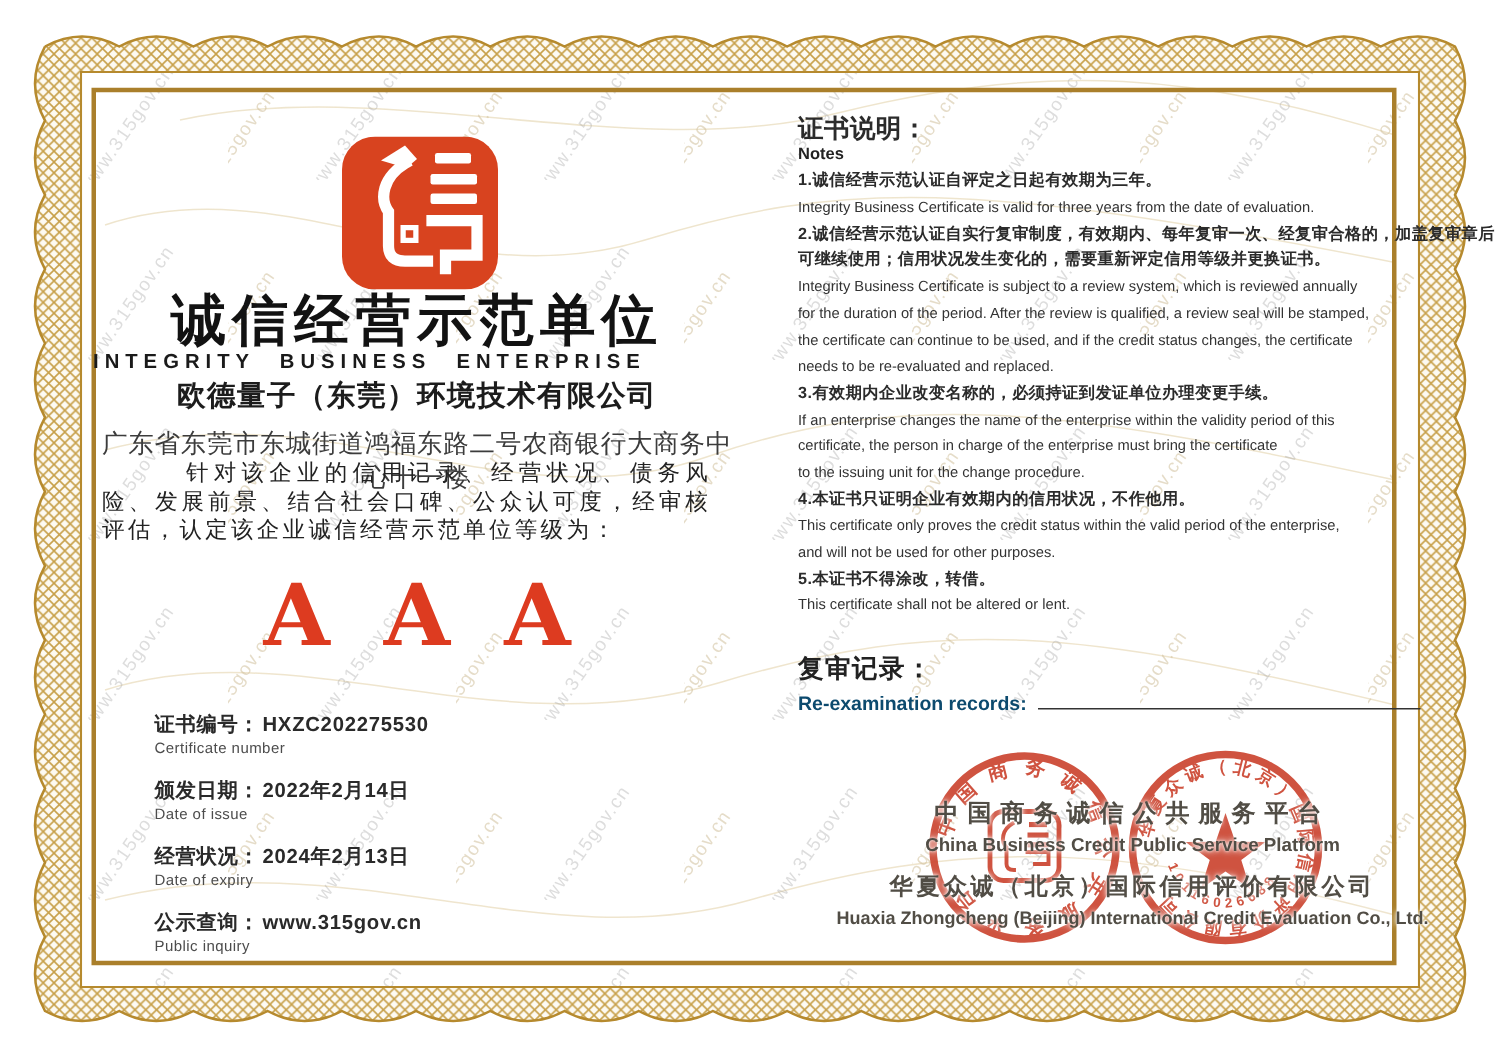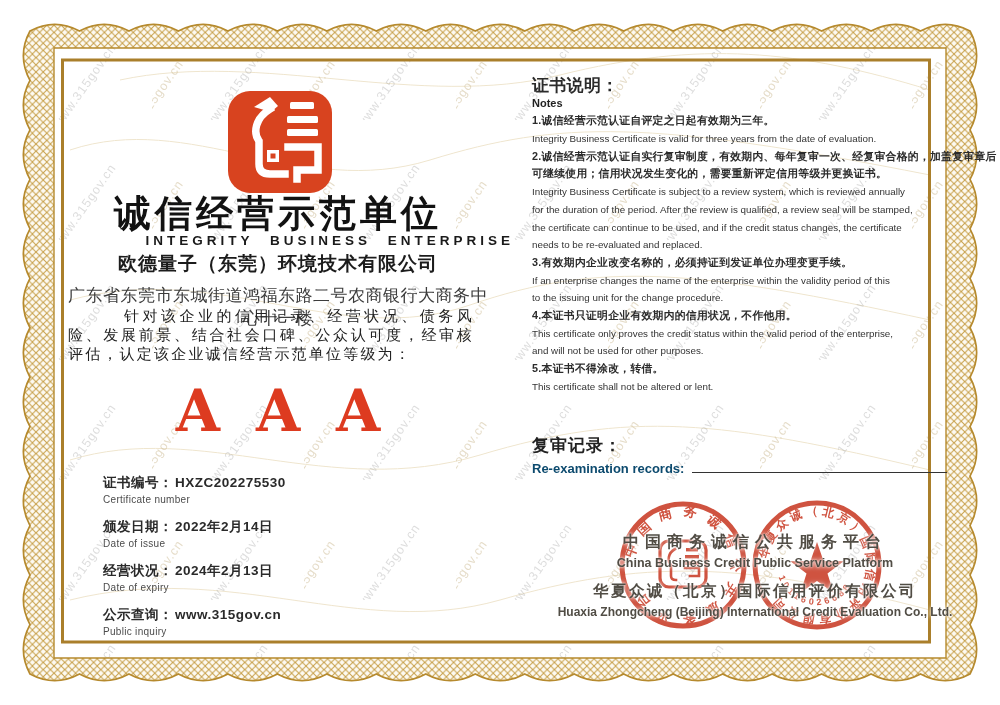--- a/index.html
+++ b/index.html
@@ -3,21 +3,21 @@
 <meta charset="utf-8">
 <style>
   html,body{margin:0;padding:0;background:#ffffff;}
   body{font-family:"Liberation Sans",sans-serif;}
   .certificate{position:relative;width:1000px;height:705px;background:#fff;overflow:hidden;}
   .bg{position:absolute;left:0;top:0;z-index:0;}
   .abs{position:absolute;z-index:1;}
   
   .logo{left:228px;top:91px;width:104px;height:102px;}
   .title{left:62px;top:189px;width:432px;text-align:center;font-size:37px;font-weight:900;letter-spacing:4px;color:#121212;}
-  .subtitle{left:62px;top:233px;width:432px;text-align:right;font-size:13.5px;font-weight:bold;letter-spacing:4px;word-spacing:9px;color:#1a1a1a;margin-left:20px;}
+  .subtitle{left:62px;top:233px;width:432px;text-align:left;font-size:13.5px;font-weight:bold;letter-spacing:4px;word-spacing:9px;color:#1a1a1a;}
   .company{left:62px;top:251px;width:432px;text-align:center;font-size:19px;font-weight:bold;letter-spacing:1px;color:#1c1c1c;}
   .address{left:62px;top:284px;width:432px;text-align:center;font-size:17px;color:#3c3c3c;letter-spacing:0.5px;}
   .statement{left:68px;top:307px;width:406px;font-size:15px;line-height:18.8px;letter-spacing:2.2px;font-weight:400;color:#222;text-align:justify;text-indent:56px;}
   .grade{left:62px;top:377px;width:432px;text-align:center;font-family:"DejaVu Serif",serif;font-weight:bold;font-size:57px;color:#dd3b20;letter-spacing:36px;text-indent:36px;}
   .fields{left:103px;top:474px;width:300px;}
   .field{margin-bottom:13px;}
   .field-main{font-size:13.5px;font-weight:bold;color:#2a2a2a;letter-spacing:0.5px;}
   .f-value{margin-left:2px;}
   .f-sub{font-size:10px;color:#4c4c4c;margin-top:2px;letter-spacing:0.3px;}
   
@@ -148,20 +148,21 @@
       <div class="note-line en">for the duration of the period. After the review is qualified, a review seal will be stamped,</div>
 
       <div class="note-line en">the certificate can continue to be used, and if the credit status changes, the certificate</div>
 
       <div class="note-line en">needs to be re-evaluated and replaced.</div>
 
       <div class="note-line zh">3.有效期内企业改变名称的，必须持证到发证单位办理变更手续。</div>
 
       <div class="note-line en">If an enterprise changes the name of the enterprise within the validity period of this</div>
 
+      <div class="note-line en">certificate, the person in charge of the enterprise must bring the certificate</div>
 
       <div class="note-line en">to the issuing unit for the change procedure.</div>
 
       <div class="note-line zh">4.本证书只证明企业有效期内的信用状况，不作他用。</div>
 
       <div class="note-line en">This certificate only proves the credit status within the valid period of the enterprise,</div>
 
       <div class="note-line en">and will not be used for other purposes.</div>
 
       <div class="note-line zh">5.本证书不得涂改，转借。</div>

